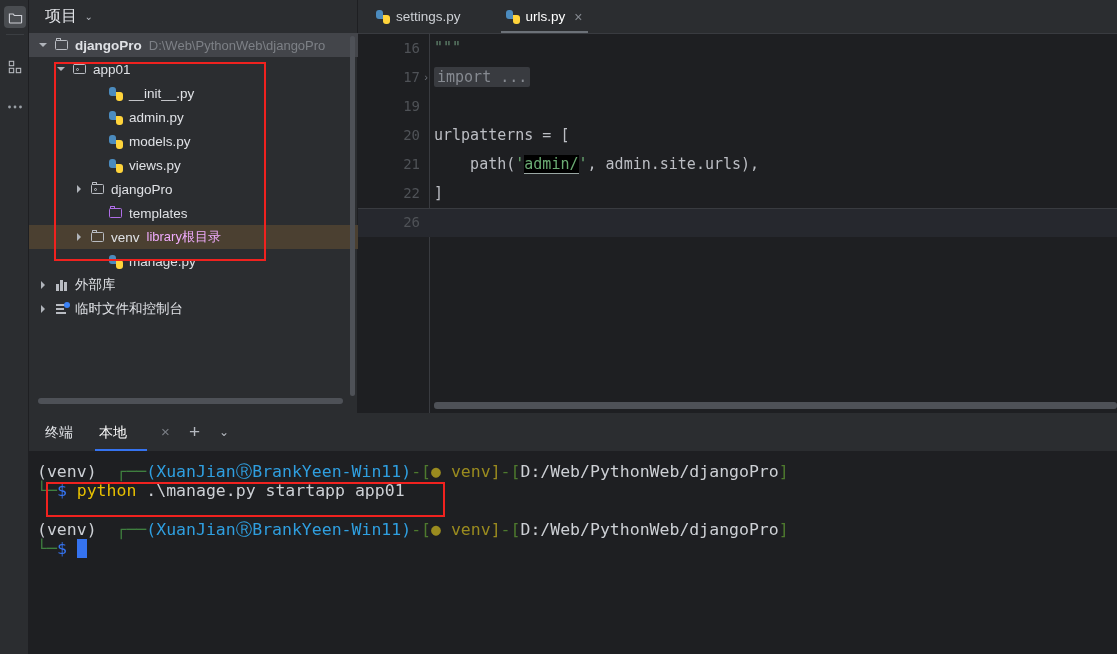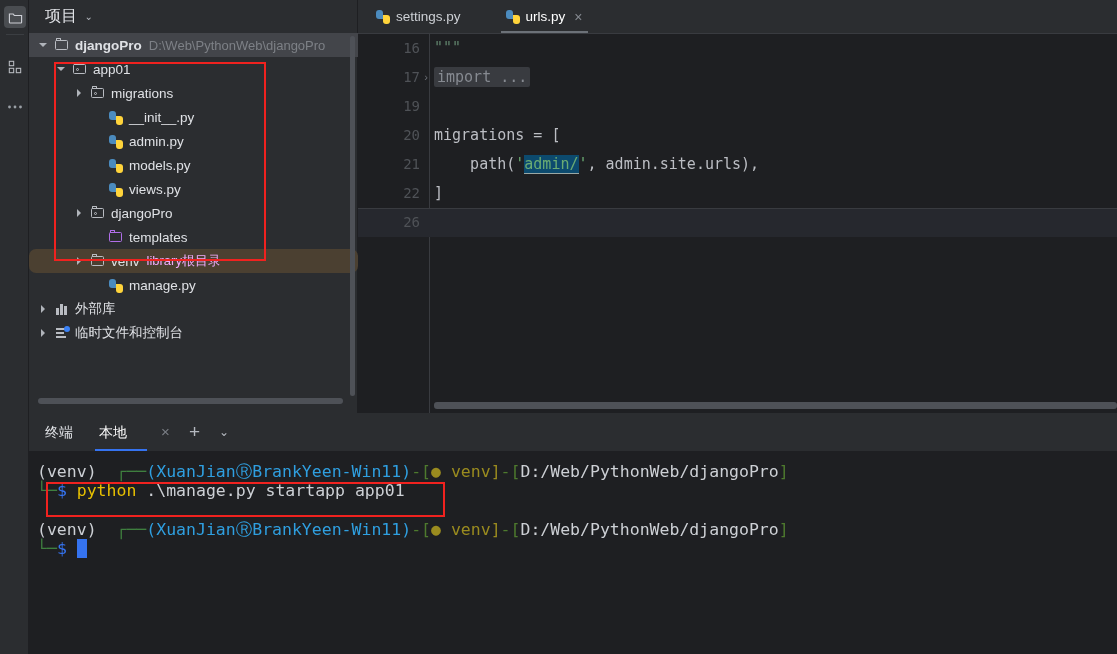--- a/index.html
+++ b/index.html
@@ -37,21 +37,21 @@
   }
   .proj-title{font-size:16px;color:#dfe1e5;letter-spacing:.3px;}
   .chev-small{margin-left:7px;color:#b4b8bf;font-size:10px;line-height:1;}
 
   .tree{position:absolute;left:0;top:33px;width:329px;height:367px;overflow:hidden;}
   .row{
     position:relative;height:24px;display:flex;align-items:center;
     white-space:nowrap;font-size:13.5px;color:#dfe1e5;
   }
   .row.sel-root{background:#43454a;}
-  .row.excluded{background:#4b4031;border-radius:7px;}
+  .row.excluded{background:#4b4031;}
   .arrow{
     width:11px;height:11px;display:inline-block;flex:0 0 auto;
     position:relative;color:#9aa0a6;
   }
   .arrow.down:after{
     content:"";position:absolute;left:1px;top:3px;
     border-left:4.5px solid transparent;border-right:4.5px solid transparent;
     border-top:4.5px solid #b0b4ba;
   }
   .arrow.right:after{
@@ -141,21 +141,21 @@
   .cl{
     position:absolute;left:71px;height:29px;line-height:29px;
     font-family:"DejaVu Sans Mono","Liberation Mono",monospace;font-size:15px;
     color:#bcbec4;white-space:pre;padding-left:5px;
   }
   .curline{position:absolute;left:0;width:759px;height:29px;background:#26282e;}
   .curline-top{position:absolute;left:0;width:759px;height:1px;background:#393b40;}
   .tok-docstr{color:#5f826b;}
   .tok-import{background:#393b40;color:#868a91;padding:1px 3px;border-radius:2px;}
   .tok-str{color:#6aab73;}
-  .tok-hl{background:#0c4a6e;border-bottom:1px solid #9aa7a4;}
+  .tok-hl{background:#000000;border-bottom:1px solid #9aa7a4;}
   .code-hsb{
     position:absolute;left:76px;bottom:4px;width:683px;height:7px;
     background:#4e5157;border-radius:3px;
   }
 
   
   .term{
     position:absolute;left:29px;top:413px;width:1088px;height:241px;
     background:#1e1f22;
   }
@@ -239,30 +239,20 @@
         </div>
         <div class="row">
           <span style="display:inline-block;width:27px;flex:0 0 auto"></span>
           <span class="arrow down"></span>
           <span style="display:inline-block;width:5px;flex:0 0 auto"></span>
           <span class="ico">
             <span class="f-shape"></span>
             <span class="f-dot"></span>
           </span>
           <span class="lbl">app01</span>
-        </div>
-        <div class="row">
-          <span style="display:inline-block;width:45px;flex:0 0 auto"></span>
-          <span class="arrow right"></span>
-          <span style="display:inline-block;width:5px;flex:0 0 auto"></span>
-          <span class="ico">
-            <span class="f-shape"></span>
-            <span class="f-dot"></span>
-          </span>
-          <span class="lbl">migrations</span>
         </div>
         <div class="row">
           <span style="display:inline-block;width:63px;flex:0 0 auto"></span>
           <span class="arrow"></span>
           <span style="display:inline-block;width:5px;flex:0 0 auto"></span>
           <span class="ico">
             <span class="py">
               <b class="b1"></b>
               <b class="b2"></b>
             </span>
@@ -397,21 +387,21 @@
       <div class="gutter"></div>
       <div class="gutter-rule"></div>
     <div class="ln" style="top: 0px;">16</div>
         <div class="cl" style="top: 0px;"><span class="tok-docstr">"""</span></div>
         <div class="ln" style="top: 29px;">17</div>
         <div class="fold" style="top: 29px;">›</div>
         <div class="cl" style="top: 29px;"><span class="tok-import">import ...</span></div>
         <div class="ln" style="top: 58px;">19</div>
         <div class="cl" style="top: 58px;"></div>
         <div class="ln" style="top: 87px;">20</div>
-        <div class="cl" style="top: 87px;">migrations = [</div>
+        <div class="cl" style="top: 87px;">urlpatterns = [</div>
         <div class="ln" style="top: 116px;">21</div>
         <div class="cl" style="top: 116px;"><span>    path(<span class="tok-str">'</span></span><span class="tok-str tok-hl">admin/</span><span><span class="tok-str">'</span>, admin.site.urls),</span></div>
         <div class="ln" style="top: 145px;">22</div>
         <div class="cl" style="top: 145px;">]</div>
         <div class="curline" style="top: 174px;"></div>
         <div class="curline-top" style="top: 174px;"></div>
         <div class="ln" style="top: 174px;">26</div>
         <div class="cl" style="top: 174px;"></div>
       </div>
     <div class="code-hsb"></div>

